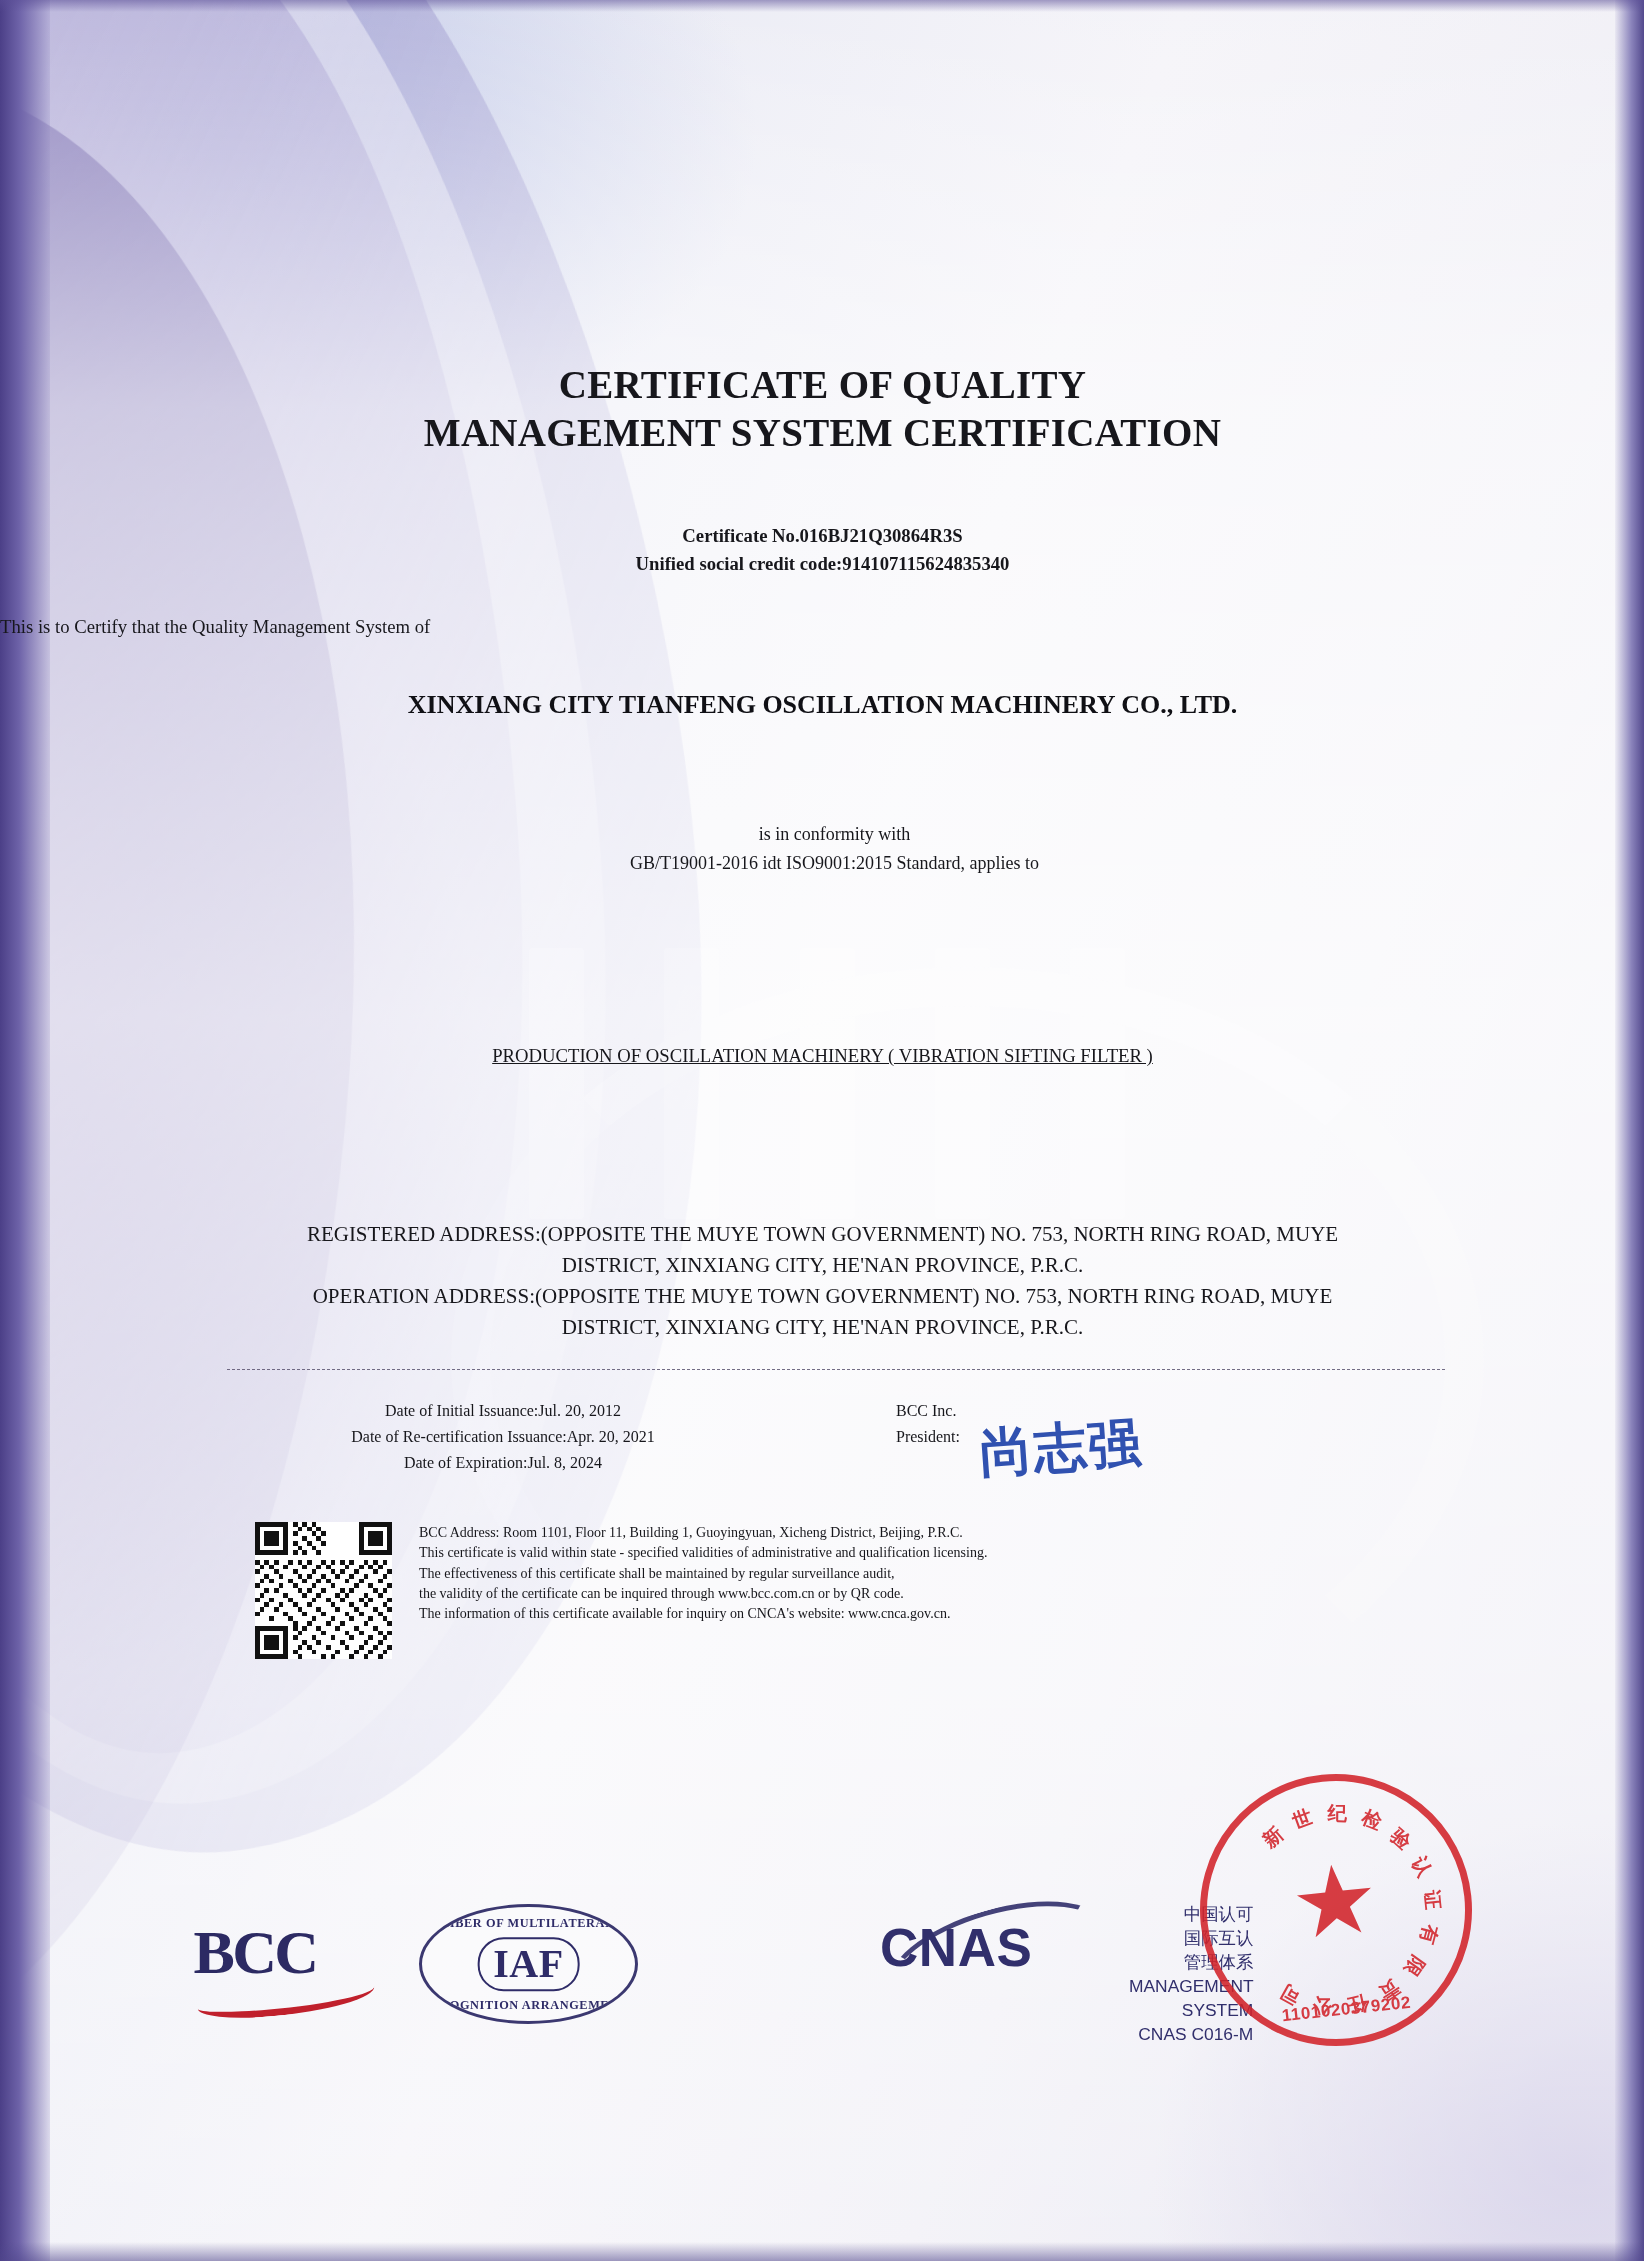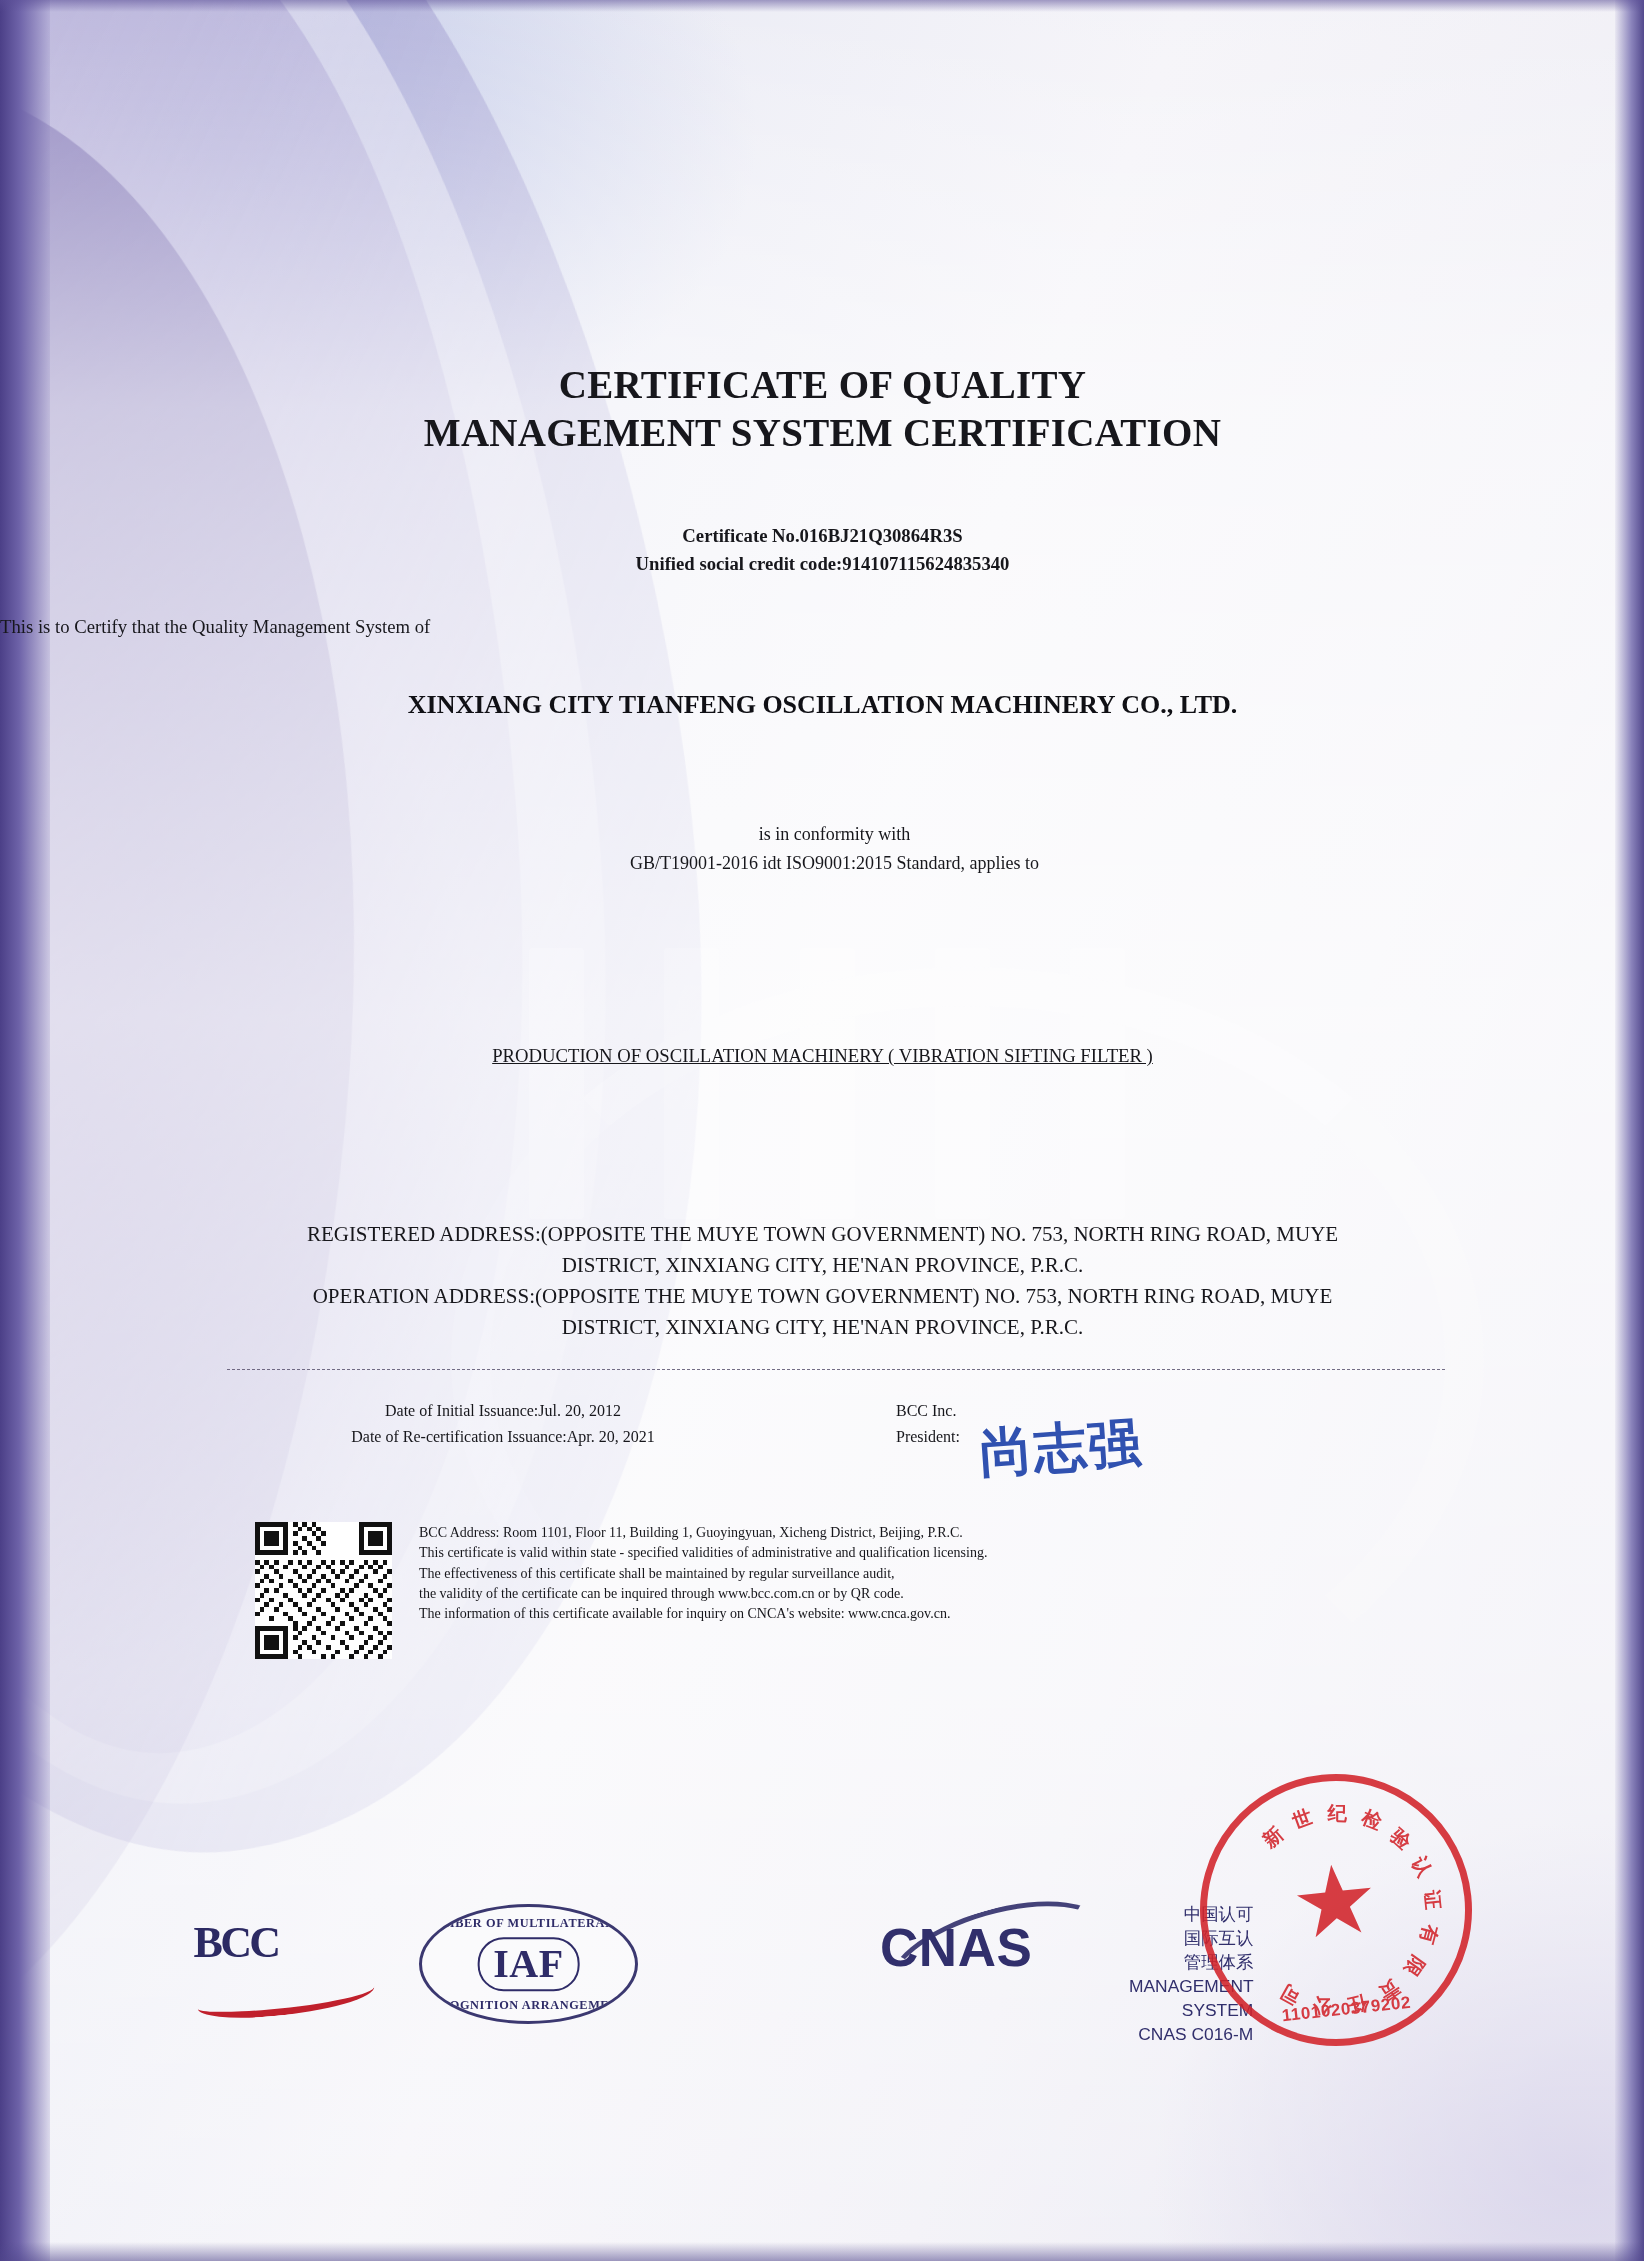--- a/index.html
+++ b/index.html
@@ -254,21 +254,21 @@
     width: 1006px;
     height: 148px;
   }
   .bcc-logo {
     position: absolute;
     left: 6.4px; top: 31px;
     width: 187px; height: 77px;
     color: #2c2a63;
     font-family: "Liberation Serif", serif;
     font-weight: bold;
-    font-size: 44px;
+    font-size: 62px;
     letter-spacing: -2.6px;
     line-height: 1;
   }
   .bcc-swoosh {
     position: absolute;
     left: 3.9px; top: 59px;
     width: 178px; height: 28px;
     border-bottom: 7px solid #c0202c;
     border-radius: 0 0 60% 40%;
     transform: rotate(-5deg);
@@ -431,20 +431,21 @@
     <div class="addresses">
       <div>REGISTERED ADDRESS:(OPPOSITE THE MUYE TOWN GOVERNMENT) NO. 753, NORTH RING ROAD, MUYE DISTRICT, XINXIANG CITY, HE'NAN PROVINCE, P.R.C.</div>
       <div>OPERATION ADDRESS:(OPPOSITE THE MUYE TOWN GOVERNMENT) NO. 753, NORTH RING ROAD, MUYE DISTRICT, XINXIANG CITY, HE'NAN PROVINCE, P.R.C.</div>
     </div>
 
     <div class="divider"></div>
 
     <div class="dates">
       <div>Date of Initial Issuance:Jul. 20, 2012</div>
       <div>Date of Re-certification Issuance:Apr. 20, 2021</div>
+      <div>Date of Expiration:Jul. 8, 2024</div>
     </div>
 
     <div class="issuer">
       <div>BCC Inc.</div>
       <div>President:</div>
     </div>
 
     <div class="signature">尚志强</div>
 
     <div class="qr">

